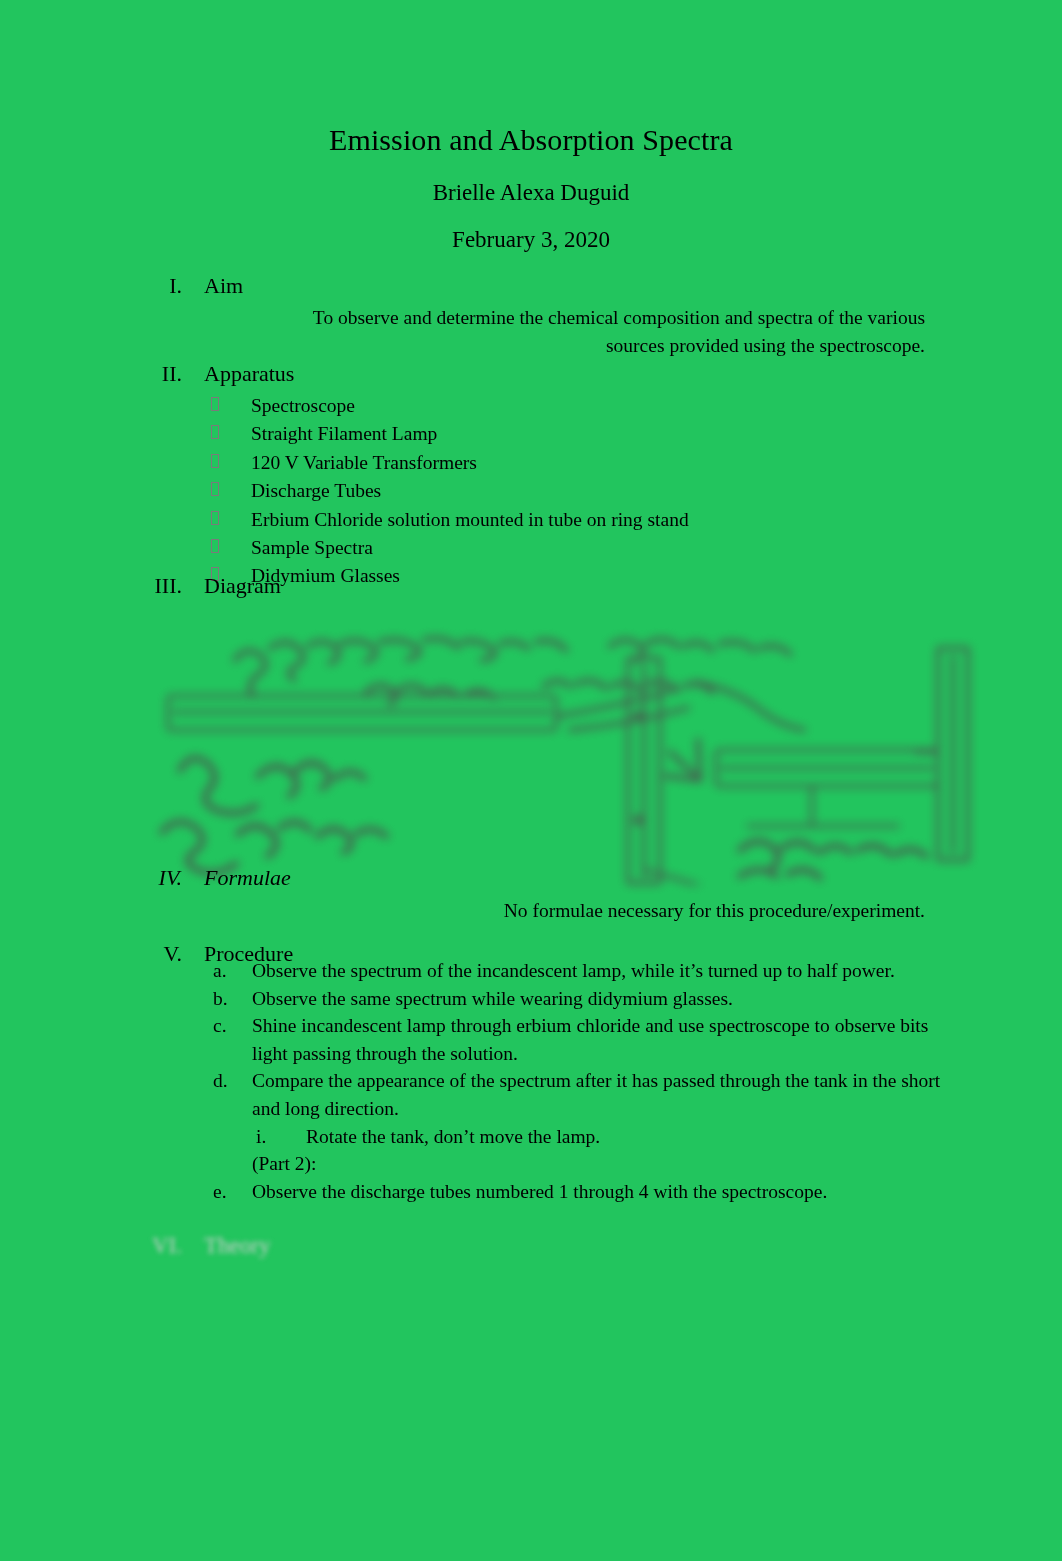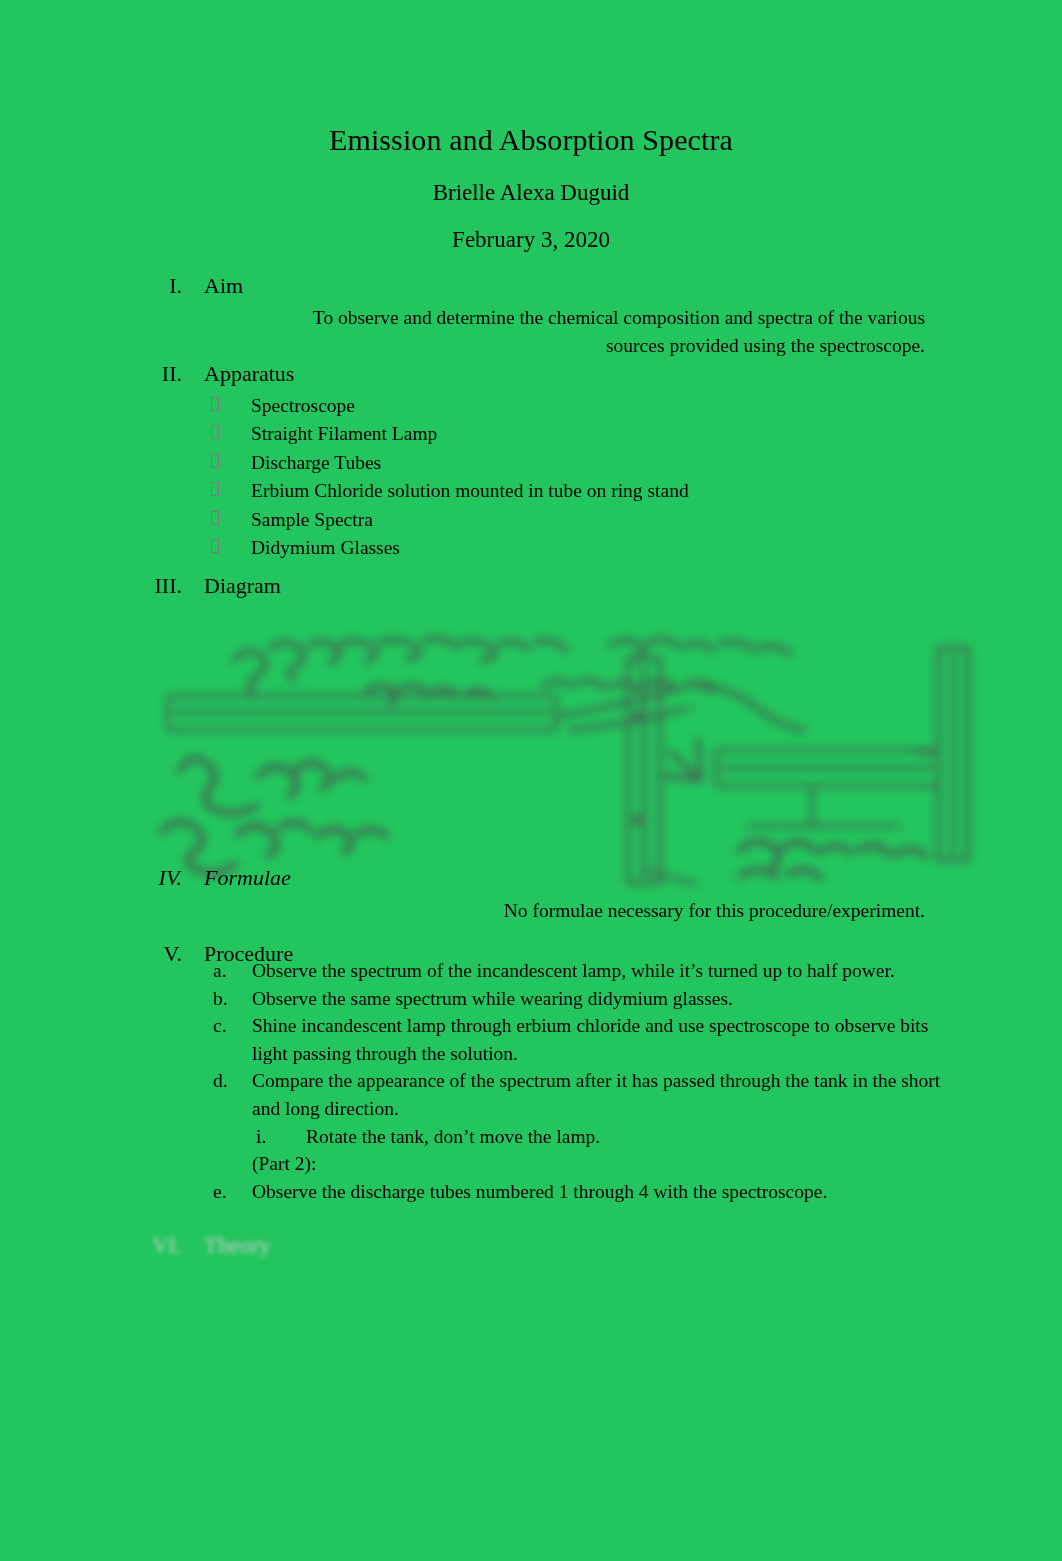--- a/index.html
+++ b/index.html
@@ -201,20 +201,24 @@
   </div>
 
   <div class="bullets">
     <div class="bullet-row">
       <span class="tofu"></span>
       <span class="bullet-text">Spectroscope</span>
     </div>
     <div class="bullet-row">
       <span class="tofu"></span>
       <span class="bullet-text">Straight Filament Lamp</span>
+    </div>
+    <div class="bullet-row">
+      <span class="tofu"></span>
+      <span class="bullet-text">120 V Variable Transformers</span>
     </div>
     <div class="bullet-row">
       <span class="tofu"></span>
       <span class="bullet-text">Discharge Tubes</span>
     </div>
     <div class="bullet-row">
       <span class="tofu"></span>
       <span class="bullet-text">Erbium Chloride solution mounted in tube on ring stand</span>
     </div>
     <div class="bullet-row">

